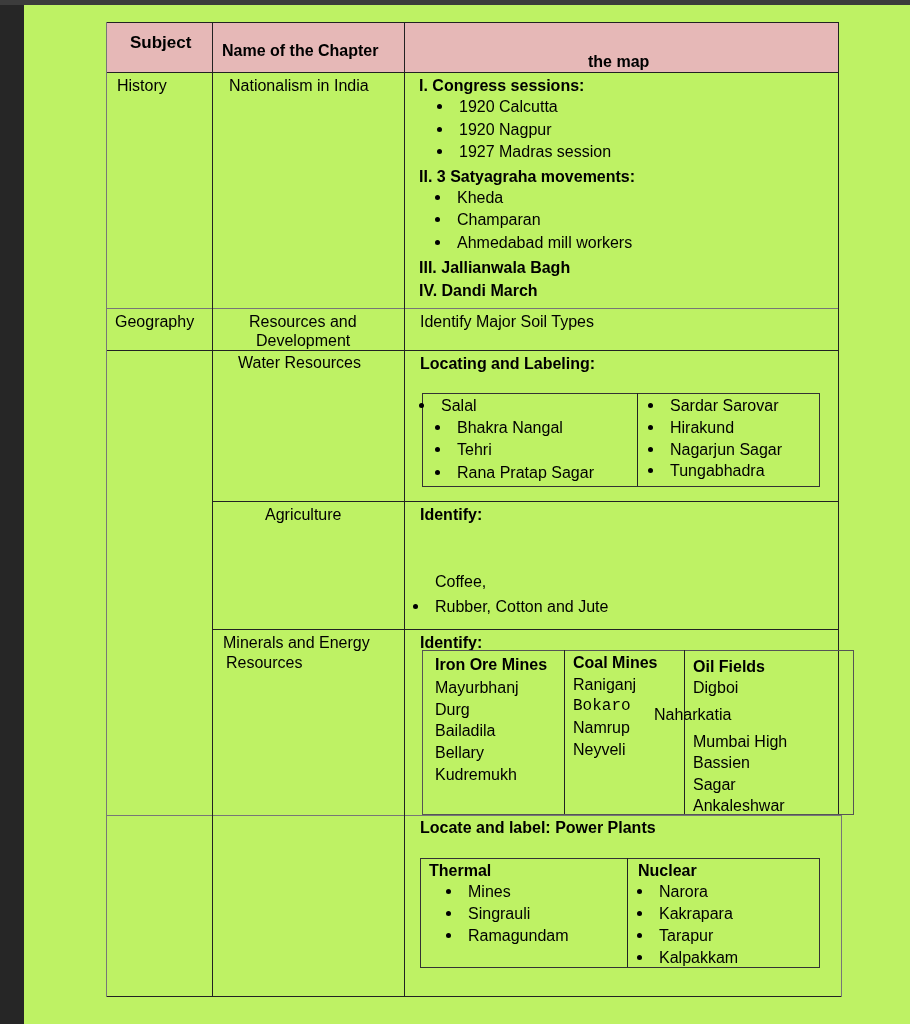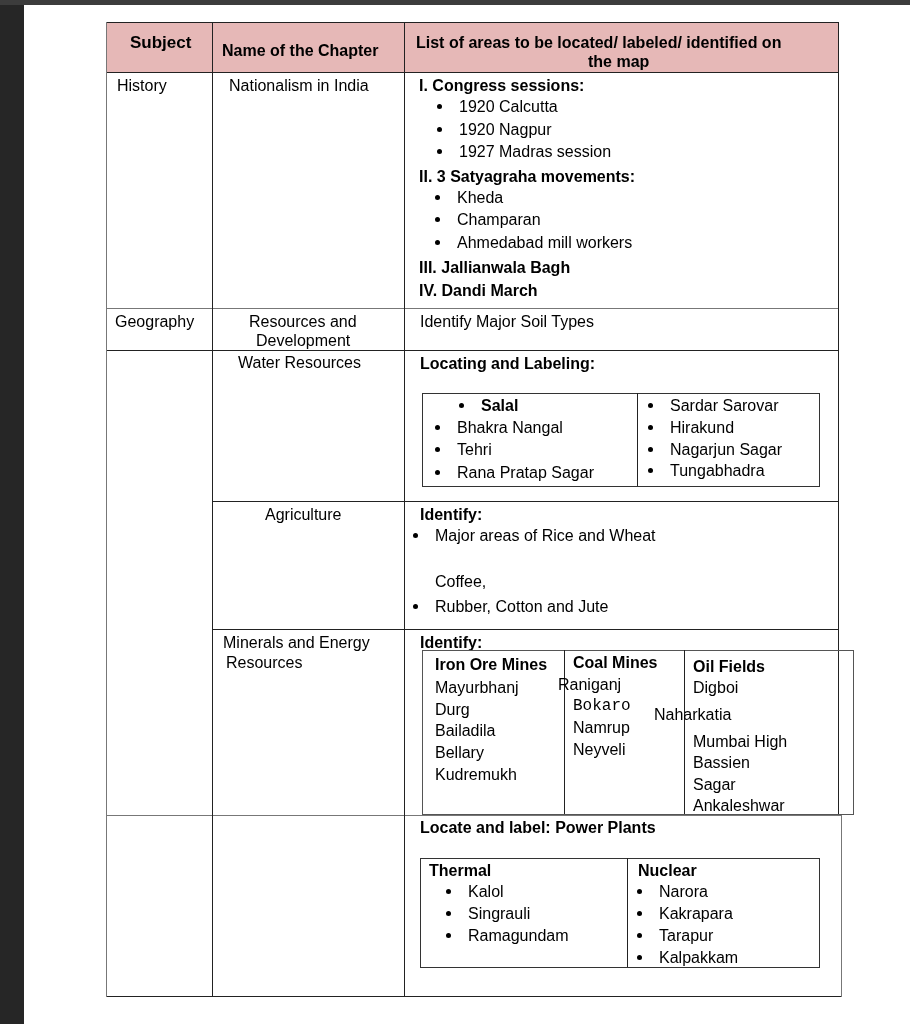--- a/index.html
+++ b/index.html
@@ -6,21 +6,21 @@
   body {
     width: 910px; height: 1024px; overflow: hidden;
     background: #262626;
     font-family: "Liberation Sans", sans-serif;
     color: #000;
     position: relative;
   }
   .topbar { position: absolute; left: 0; top: 0; width: 910px; height: 5px; background: #3c3c3c; }
   .page {
     position: absolute; left: 24px; top: 5px; width: 886px; height: 1019px;
-    background: #ffffff;
+    background: #bef264;
   }
   .txt { position: absolute; font-size: 16px; line-height: 19px; white-space: nowrap; }
   .b { font-weight: bold; }
   .hline { position: absolute; height: 0; border-top: 1px solid #222; }
   .vline { position: absolute; width: 0; border-left: 1px solid #222; }
   .header-bg { position: absolute; background: #e6b8b7; }
   .bullet::before {
     content: ""; position: absolute; left: -22px; top: 7px;
     width: 5px; height: 5px; border-radius: 50%; background: #000;
   }
@@ -30,21 +30,20 @@
 <body>
 
 <div class="topbar"></div>
 
 <div class="page">
 
   <div class="header-bg" style="left:82px; top:17px; width:732px; height:50px;"></div>
 
   <div class="txt b" style="left:106px; top:28px; font-size:17px;">Subject</div>
   <div class="txt b" style="left:198px; top:28px;margin-top:8px;">Name of the Chapter</div>
-  <div class="txt b" style="left:392px; top:28px;">List of areas to be located/ labeled/ identified on</div>
   <div class="txt b" style="left:564px; top:47px;">the map</div>
 
   <div class="hline" style="left:82px; top:17px; width:733px;"></div>
   <div class="hline" style="left:82px; top:67px; width:733px;"></div>
   <div class="hline" style="left:82px; top:303px; width:733px; border-top-color:#777;"></div>
   <div class="hline" style="left:82px; top:345px; width:733px;"></div>
   <div class="hline" style="left:188px; top:496px; width:627px;"></div>
   <div class="hline" style="left:188px; top:624px; width:627px;"></div>
   <div class="hline" style="left:82px; top:810px; width:736px; border-top-color:#777;"></div>
   <div class="hline" style="left:82px; top:991px; width:735px;"></div>
@@ -73,70 +72,69 @@
 
   <div class="txt" style="left:91px; top:307px;">Geography</div>
   <div class="txt" style="left:225px; top:307px;">Resources and</div>
   <div class="txt" style="left:232px; top:326px;">Development</div>
   <div class="txt" style="left:396px; top:307px;">Identify Major Soil Types</div>
 
   <div class="txt" style="left:214px; top:348px;">Water Resources</div>
   <div class="txt b" style="left:396px; top:349px;">Locating and Labeling:</div>
   <div class="box" style="left:398px; top:388px; width:396px; height:92px;"></div>
   <div class="vline" style="left:613px; top:388px; height:93px;"></div>
-  <div class="txt bullet" style="left:457px; top:391px;font-weight:bold;">Salal</div>
+  <div class="txt bullet" style="left:417px; top:391px;">Salal</div>
   <div class="txt bullet" style="left:433px; top:413px;">Bhakra Nangal</div>
   <div class="txt bullet" style="left:433px; top:435px;">Tehri</div>
   <div class="txt bullet" style="left:433px; top:458px;">Rana Pratap Sagar</div>
   <div class="txt bullet" style="left:646px; top:391px;">Sardar Sarovar</div>
   <div class="txt bullet" style="left:646px; top:413px;">Hirakund</div>
   <div class="txt bullet" style="left:646px; top:435px;">Nagarjun Sagar</div>
   <div class="txt bullet" style="left:646px; top:456px;">Tungabhadra</div>
 
   <div class="txt" style="left:241px; top:500px;">Agriculture</div>
   <div class="txt b" style="left:396px; top:500px;">Identify:</div>
-  <div class="txt bullet" style="left:411px; top:521px;">Major areas of Rice and Wheat</div>
   <div class="txt" style="left:411px; top:567px;">Coffee,</div>
   <div class="txt bullet" style="left:411px; top:592px;">Rubber, Cotton and Jute</div>
 
   <div class="txt" style="left:199px; top:628px;">Minerals and Energy</div>
   <div class="txt" style="left:202px; top:648px;">Resources</div>
   <div class="txt b" style="left:396px; top:628px;">Identify:</div>
 
   <div class="box" style="left:398px; top:645px; width:430px; height:163px; border-color:#555;"></div>
   <div class="vline" style="left:540px; top:645px; height:164px;"></div>
   <div class="vline" style="left:660px; top:645px; height:164px;"></div>
 
   <div class="txt b" style="left:411px; top:650px;">Iron Ore Mines</div>
   <div class="txt" style="left:411px; top:673px;">Mayurbhanj</div>
   <div class="txt" style="left:411px; top:695px;">Durg</div>
   <div class="txt" style="left:411px; top:716px;">Bailadila</div>
   <div class="txt" style="left:411px; top:738px;">Bellary</div>
   <div class="txt" style="left:411px; top:760px;">Kudremukh</div>
 
   <div class="txt b" style="left:549px; top:648px;">Coal Mines</div>
-  <div class="txt" style="left:534px; top:670px;text-align:right;">Raniganj</div>
+  <div class="txt" style="left:549px; top:670px;text-align:right;">Raniganj</div>
   <div class="txt" style="left:549px; top:692px;font-family:Liberation Mono, monospace;">Bokaro</div>
   <div class="txt" style="left:549px; top:713px;">Namrup</div>
   <div class="txt" style="left:549px; top:735px;">Neyveli</div>
 
   <div class="txt b" style="left:669px; top:652px;">Oil Fields</div>
   <div class="txt" style="left:669px; top:673px;">Digboi</div>
   <div class="txt" style="left:630px; top:700px;">Naharkatia</div>
   <div class="txt" style="left:669px; top:727px;">Mumbai High</div>
   <div class="txt" style="left:669px; top:748px;">Bassien</div>
   <div class="txt" style="left:669px; top:770px;">Sagar</div>
   <div class="txt" style="left:669px; top:791px;">Ankaleshwar</div>
 
   <div class="txt b" style="left:396px; top:813px;">Locate and label: Power Plants</div>
   <div class="box" style="left:396px; top:853px; width:398px; height:108px;"></div>
   <div class="vline" style="left:603px; top:853px; height:109px;"></div>
 
   <div class="txt b" style="left:405px; top:856px;text-align:center;">Thermal</div>
-  <div class="txt bullet" style="left:444px; top:877px;">Kalol</div>
+  <div class="txt bullet" style="left:444px; top:877px;">Mines</div>
   <div class="txt bullet" style="left:444px; top:899px;">Singrauli</div>
   <div class="txt bullet" style="left:444px; top:921px;">Ramagundam</div>
 
   <div class="txt b" style="left:614px; top:856px;">Nuclear</div>
   <div class="txt bullet" style="left:635px; top:877px;">Narora</div>
   <div class="txt bullet" style="left:635px; top:899px;">Kakrapara</div>
   <div class="txt bullet" style="left:635px; top:921px;">Tarapur</div>
   <div class="txt bullet" style="left:635px; top:943px;">Kalpakkam</div>
 </div>
 

